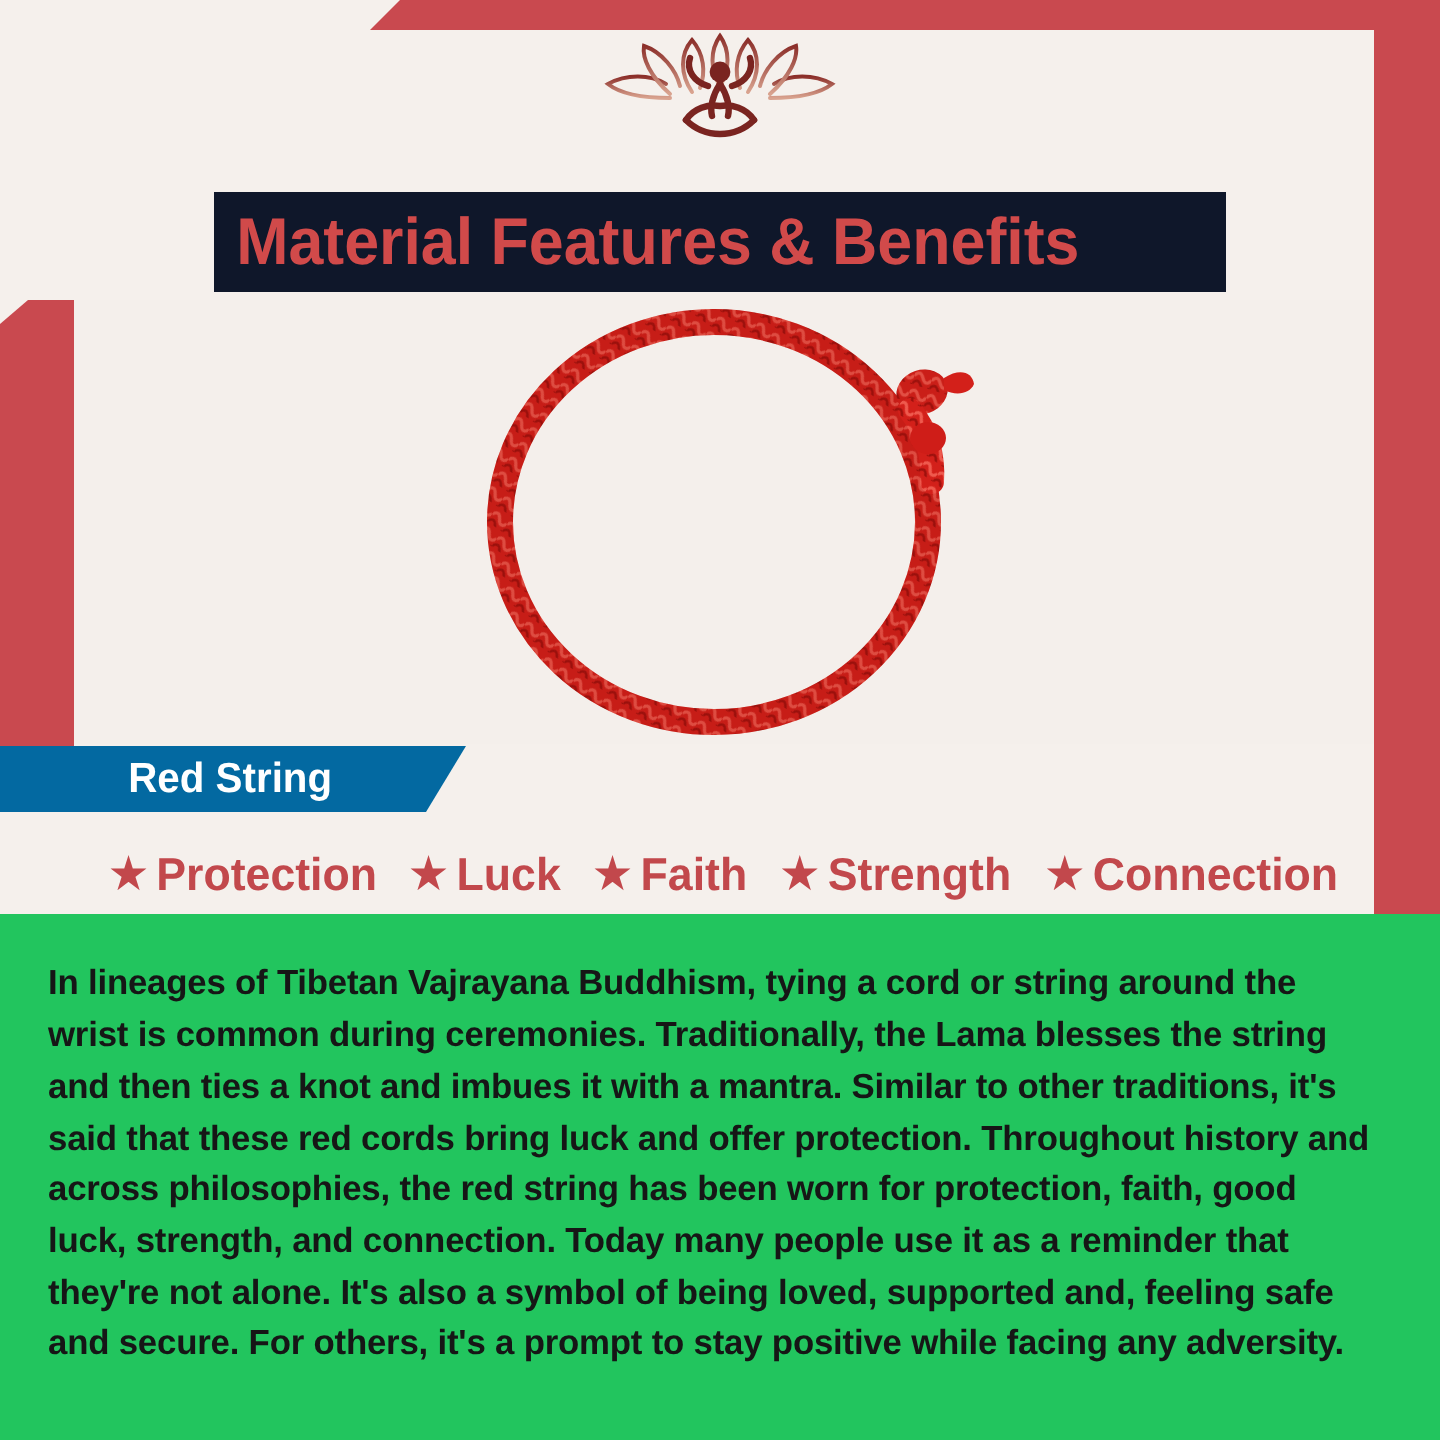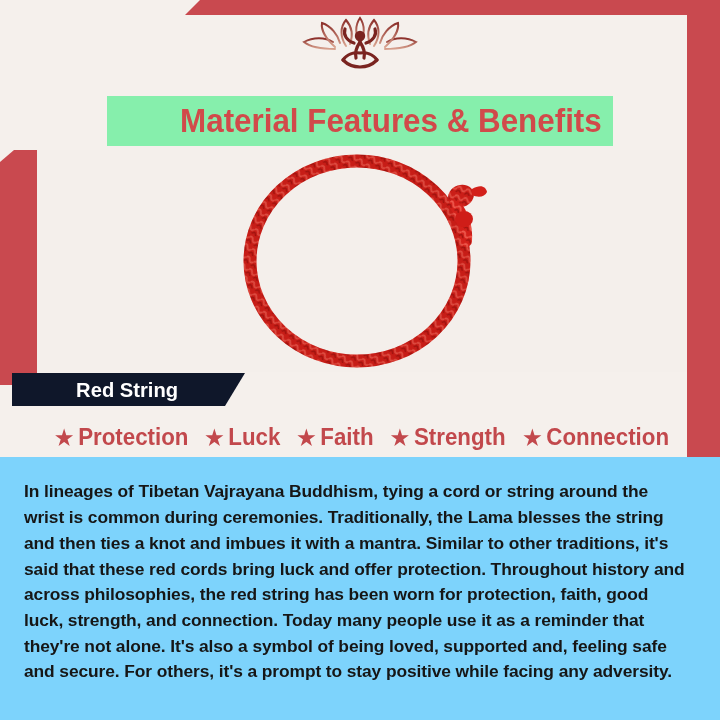--- a/index.html
+++ b/index.html
@@ -40,22 +40,22 @@
   .logo-mark{width:118px;height:56px;display:block;}
   .logo-text{
     font-family:"Liberation Serif", serif;
     font-size:13.5px;letter-spacing:2.4px;color:#4a4a4a;
     margin-top:1px;white-space:nowrap;
   }
 
   
   .title-band{
     position:absolute;top:96px;left:107px;width:506px;height:50px;
-    background:#86efac;
-    display:flex;align-items:center;justify-content:flex-end;
+    background:#0f172a;
+    display:flex;align-items:center;justify-content:flex-start;
   }
   .title-text{
     font-family:"Liberation Sans", sans-serif;
     font-weight:bold;
     font-size:33px;
     color:#d14a4a;
     letter-spacing:0px;
     transform:scaleX(0.95);
     white-space:nowrap;
   }
@@ -63,22 +63,22 @@
   
   .photo{
     position:absolute;top:150px;left:37px;width:650px;height:222px;
     background:#f4efeb;
     display:flex;align-items:center;justify-content:center;
   }
   .bracelet{display:block;}
 
   
   .ribbon{
-    position:absolute;top:373px;left:12px;width:233px;height:33px;
-    background:#0f172a;
+    position:absolute;top:373px;left:0;width:233px;height:33px;
+    background:#0369a1;
     clip-path:polygon(0 0, 233px 0, 213px 33px, 0 33px);
     display:flex;align-items:center;text-align:center;
   }
   .ribbon-text{
     color:#ffffff;font-weight:bold;font-size:21px;
     margin-left:62px;white-space:nowrap;
     transform:scaleX(0.96);
   }
 
   
@@ -94,21 +94,21 @@
     transform:scaleX(0.97);
   }
   .benefit + .benefit{margin-left:14px;}
   .star{
     color:#c2484c;font-size:21px;margin-right:5px;line-height:1;
   }
 
   
   .body-panel{
     position:absolute;top:457px;left:0;width:720px;height:263px;
-    background:#7dd3fc;
+    background:#22c55e;
   }
   .body-text{
     position:absolute;top:5px;left:24px;width:666px;
     font-size:17.4px;line-height:25.7px;
     color:#161616;font-weight:bold;
     letter-spacing:-0.1px;
     text-align:left;
   }
 </style>
 </head>

